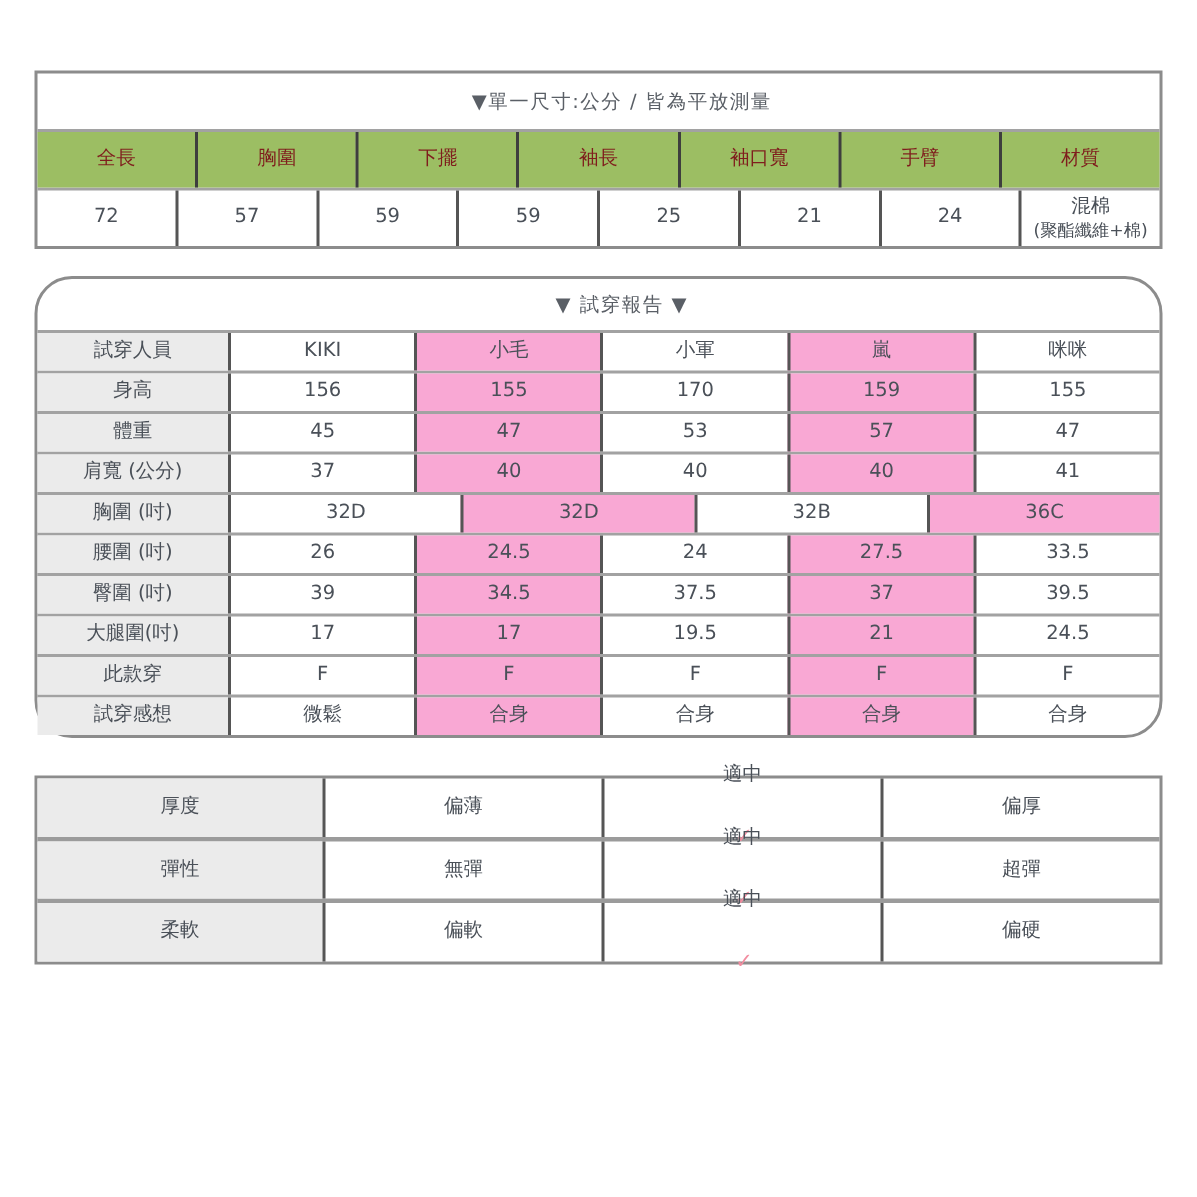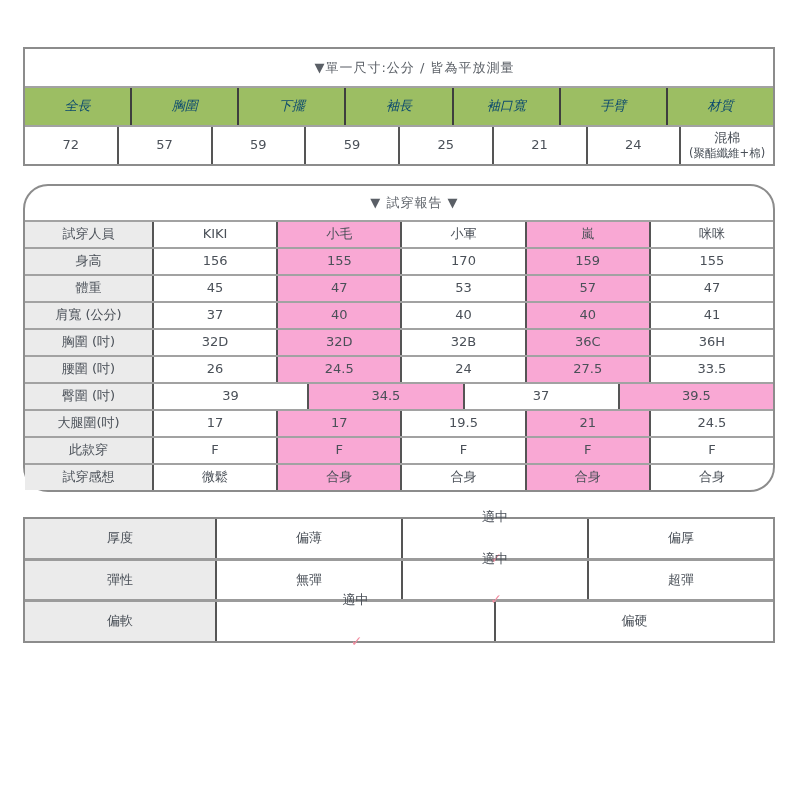--- a/index.html
+++ b/index.html
@@ -41,23 +41,22 @@
     text-align: center;
     font-size: 13px;
     line-height: 1.25;
   }
   .cell + .cell { border-left: 2px solid #555555; }
 
   
   .t1 .row .cell { flex: 1 1 0; height: 37px; }
   .t1 .head .cell {
     background: #9cbe63;
-    color: #0c4a6e;
+    color: #7f1d1d;
     height: 37px;
-    font-style: italic;
   }
   .t1 .head .cell + .cell { border-left-color: #3e3e3e; }
   .material-line2 { font-size: 11.5px; }
 
   
   .t2 .row .cell { height: 25px; }
   .t2 .row .cell:first-child { flex: 0 0 127px; background: #ebebeb; }
   .t2 .row .cell:not(:first-child) { flex: 1 1 0; }
   .t2 .row .cell:nth-child(3),
   .t2 .row .cell:nth-child(5) { background: #f9a8d4; }
@@ -142,36 +141,36 @@
       <div class="cell">40</div>
       <div class="cell">41</div>
     </div>
 
     <div class="row">
       <div class="cell">胸圍 (吋)</div>
       <div class="cell">32D</div>
       <div class="cell">32D</div>
       <div class="cell">32B</div>
       <div class="cell">36C</div>
-      <div class="cell">36H</div>
     </div>
 
     <div class="row">
       <div class="cell">腰圍 (吋)</div>
       <div class="cell">26</div>
       <div class="cell">24.5</div>
       <div class="cell">24</div>
       <div class="cell">27.5</div>
       <div class="cell">33.5</div>
     </div>
 
     <div class="row">
       <div class="cell">臀圍 (吋)</div>
       <div class="cell">39</div>
       <div class="cell">34.5</div>
+      <div class="cell">37.5</div>
       <div class="cell">37</div>
       <div class="cell">39.5</div>
     </div>
 
     <div class="row">
       <div class="cell">大腿圍(吋)</div>
       <div class="cell">17</div>
       <div class="cell">17</div>
       <div class="cell">19.5</div>
       <div class="cell">21</div>
@@ -217,20 +216,21 @@
       <div class="cell">
         <div class="opt-wrap">
           <span>適中</span>
           <span class="check">✓</span>
         </div>
       </div>
       <div class="cell">超彈</div>
     </div>
 
     <div class="row">
+      <div class="cell">柔軟</div>
       <div class="cell">偏軟</div>
       <div class="cell">
         <div class="opt-wrap">
           <span>適中</span>
           <span class="check">✓</span>
         </div>
       </div>
       <div class="cell">偏硬</div>
     </div>
 

